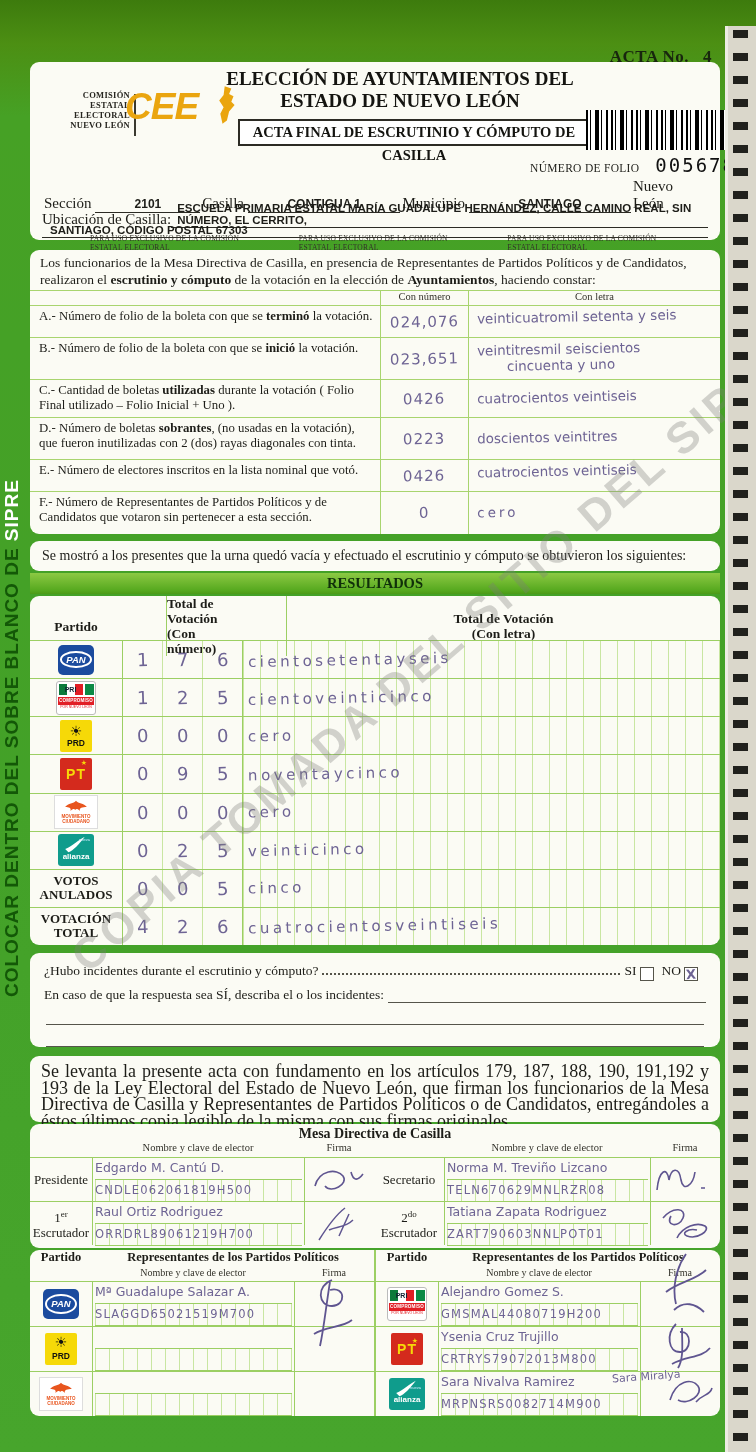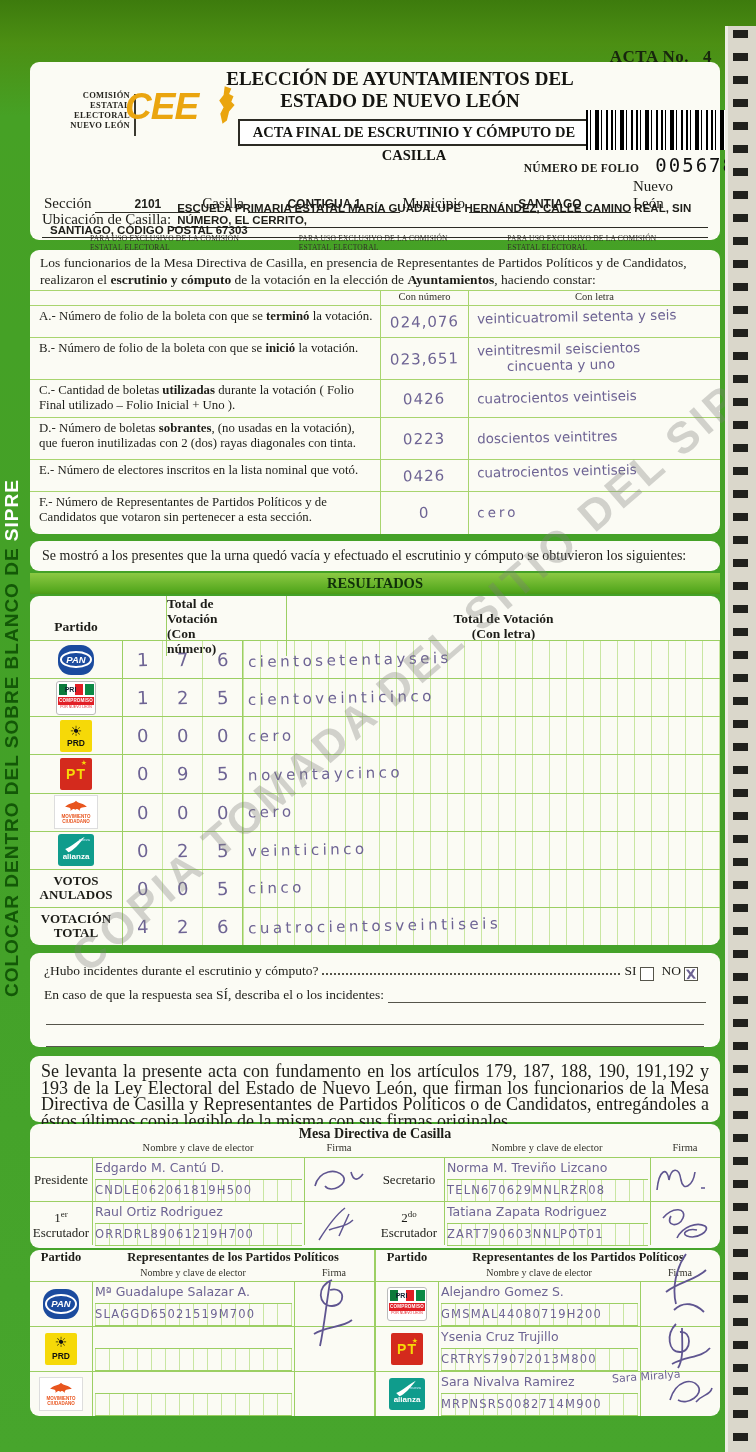--- a/index.html
+++ b/index.html
@@ -39,21 +39,21 @@
     font-weight:bold; font-size:37px; letter-spacing:-1px; color:#eaa50f;font-style:italic; }
   .cee-map { position:absolute; left:187px; top:22px; }
   .titles { position:absolute; left:130px; top:6px; width:480px; text-align:center;
     font-weight:bold; font-size:19px; line-height:22px; color:#141410; }
   .sub-box { position:absolute; left:208px; top:57px; width:352px; height:27px;
     border:2px solid #2c2b24; background:#fff; text-align:center; font-weight:bold;
     font-size:14.5px; line-height:23px; color:#141410; }
   .barcode { position:absolute; left:556px; top:48px; width:150px; height:40px;
     background:repeating-linear-gradient(90deg,#000 0 2px,#fff 2px 4px,#000 4px 5px,#fff 5px 9px,#000 9px 13px,#fff 13px 15px,#000 15px 16px,#fff 16px 20px,#000 20px 22px,#fff 22px 25px); }
   .folio-row { position:absolute; left:420px; top:92px; width:286px; text-align:right; }
-  .folio-row .lbl { font-weight:bold; font-size:11.5px; letter-spacing:.3px; }
+  .folio-row .lbl { font-weight:normal; font-size:11.5px; letter-spacing:.3px; }
   .folio-row .val { font-family:"DejaVu Sans Mono", monospace; font-size:19px;
     letter-spacing:2px; margin-left:12px; color:#111; }
   .sec-row { position:absolute; left:12px; top:116px; width:666px; display:flex;
     align-items:flex-end; font-size:15px; }
   .sec-row .lab { padding:0 4px 1px 2px; }
   .uline { border-bottom:1px solid #2c2b24; text-align:center;
     font-family:"Liberation Sans",sans-serif; font-weight:bold; font-size:12px; padding-bottom:1px; }
   .sec-row .u1 { width:110px; } .sec-row .u2 { width:160px; } .sec-row .u3 { width:170px; }
   .ubi-row { position:absolute; left:12px; top:140px; width:666px; display:flex; align-items:flex-end; font-size:15px; }
   .ubi-row .uv { flex:1; text-align:left; padding-left:6px; font-size:11.5px; }
@@ -95,21 +95,21 @@
   .rrow .dcell { display:flex; align-items:center; justify-content:center; border-left:1px solid #c9e6a2; }
   .rrow .dcell:nth-child(2) { border-left:1px solid #9ccf63; }
   .rrow .dcell .hw { font-size:18px; transform:rotate(-2deg); }
   .rrow .lcell { border-left:1px solid #9ccf63; display:flex; align-items:center;
     background:repeating-linear-gradient(90deg,#c9e6a2 0 1px, transparent 1px 17px); }
   .rrow .lcell .hw { font-size:15px; letter-spacing:3.5px; padding-left:5px; }
   .plabel { font-weight:bold; font-size:13px; line-height:14px; text-align:center; width:86px; }
   
   .logo { display:flex; flex-direction:column; align-items:center; justify-content:center;
     font-family:"Liberation Sans",sans-serif; }
-  .l-pan { width:36px; height:30px; background:#1b4b9e; border-radius:13px;text-align:right; }
+  .l-pan { width:36px; height:30px; background:#1b4b9e; border-radius:5px;text-align:right; }
   .l-pan span { border:2px solid #fff; border-radius:50%; color:#fff; font-weight:bold;
     font-style:italic; font-size:9.5px; padding:1px 4px; }
   .l-pri { width:40px; height:34px; background:#fff; border:1px solid #bbb; border-radius:3px;
     justify-content:flex-start; padding-top:2px; }
   .l-pri .top { display:flex; gap:2px; align-items:center; }
   .l-pri .tric { width:24px; height:11px; display:flex; align-items:center; justify-content:center;
     background:linear-gradient(90deg,#0b7a3b 0 33%,#fff 33% 66%,#e11f26 66%);
     font-weight:bold; font-size:7px; color:#123; }
   .l-pri .nl { width:9px; height:11px; background:#0b8a45; }
   .l-pri .band { margin-top:2px; width:36px; height:8px; background:#e11f26; color:#fff;

